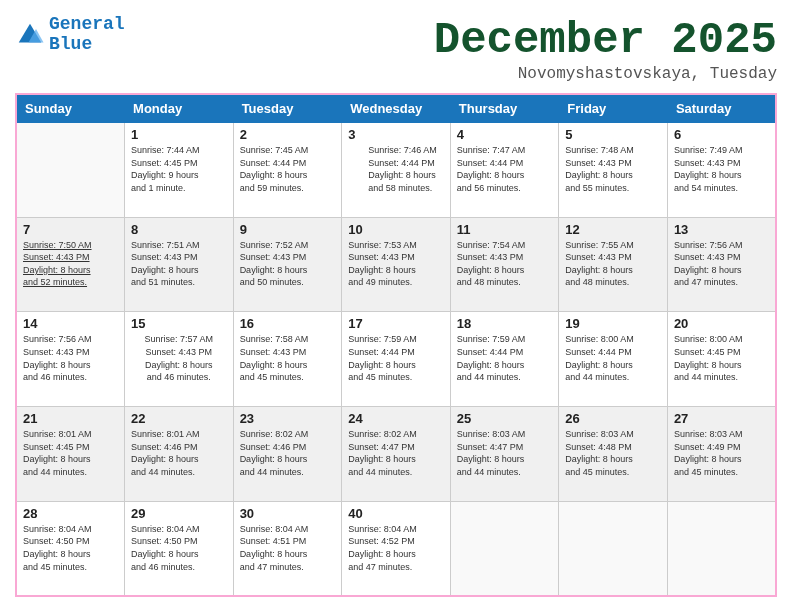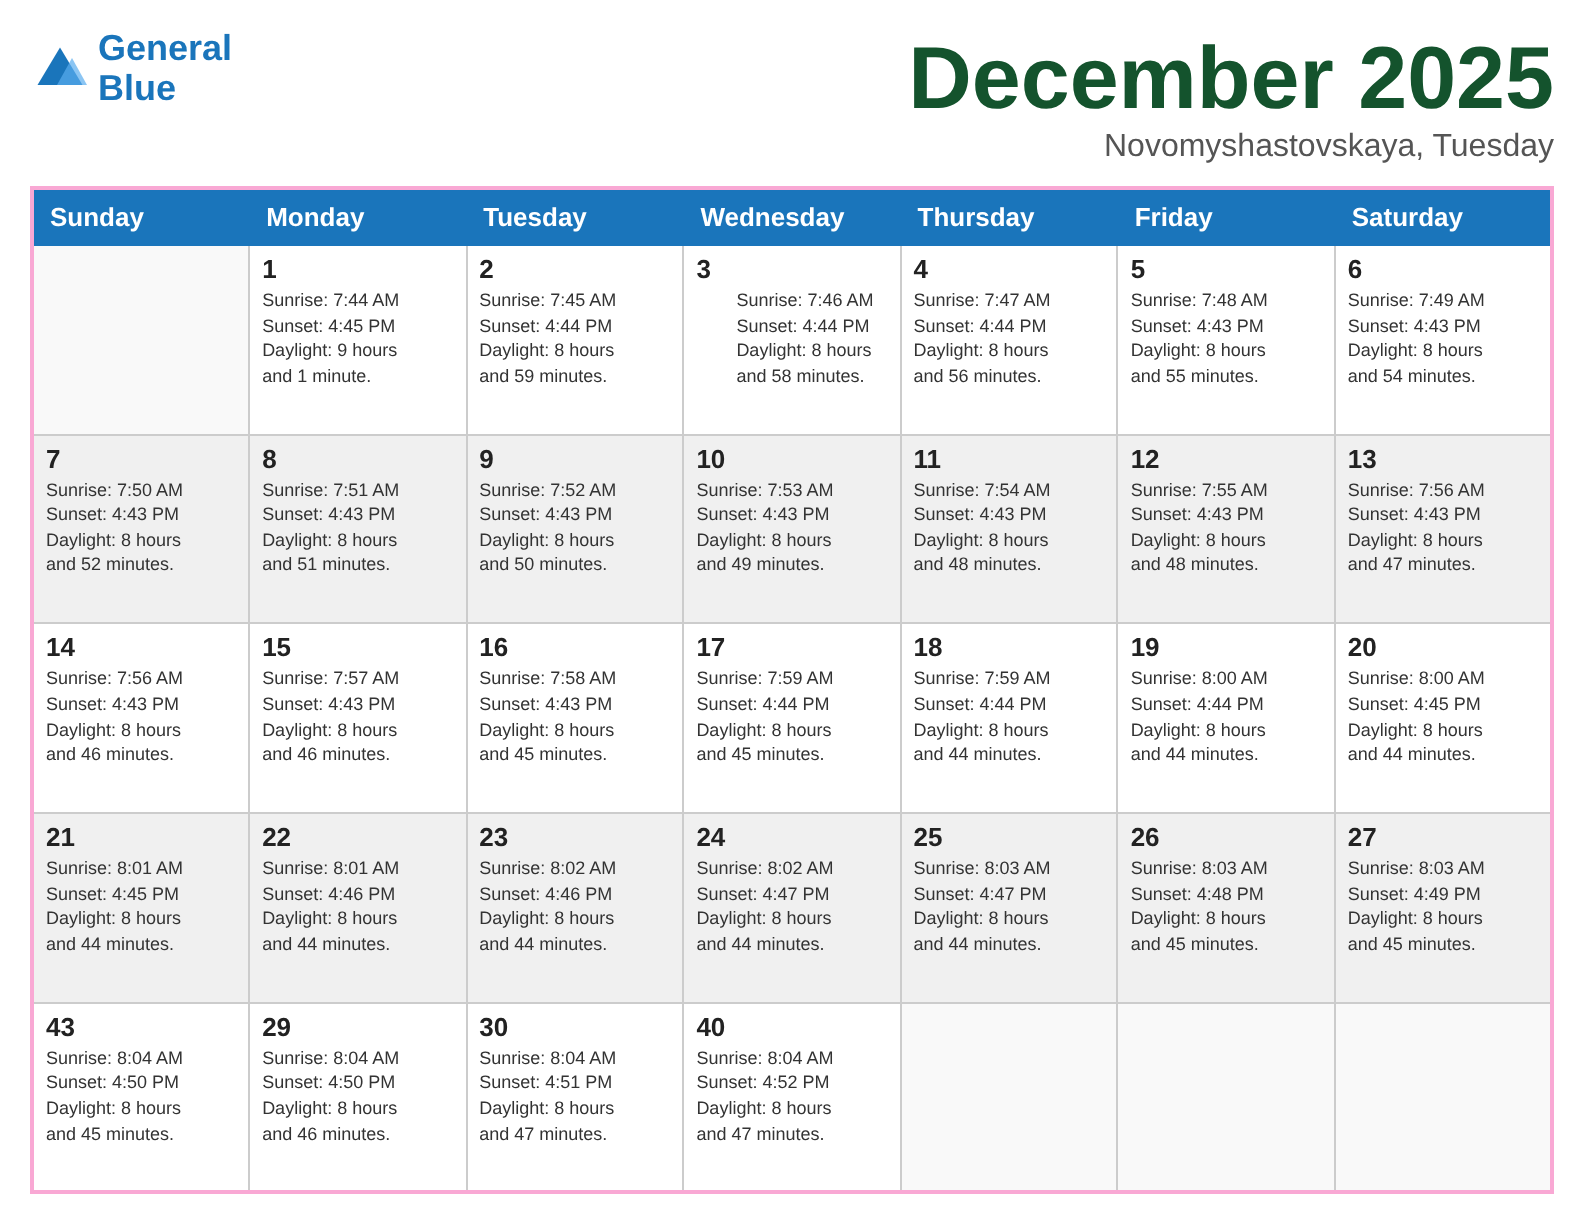--- a/index.html
+++ b/index.html
@@ -15,20 +15,21 @@
       height: 612px;
       padding: 15px;
       display: flex;
       flex-direction: column;
     }
     .header {
       display: flex;
       justify-content: space-between;
       align-items: flex-start;
       margin-bottom: 10px;
+      font-family: Liberation Mono, monospace;
     }
     .logo {
       display: flex;
       align-items: center;
       gap: 4px;
     }
     .logo-text {
       font-size: 18px;
       font-weight: bold;
       color: #333;
@@ -172,21 +173,21 @@
             <div class="day-number">6</div>
             <div class="day-info" style="white-space: pre-line;">Sunrise: 7:49 AM
 Sunset: 4:43 PM
 Daylight: 8 hours
 and 54 minutes.</div>
           </td>
         </tr>
         <tr>
           <td class="row-shade">
             <div class="day-number">7</div>
-            <div class="day-info" style="white-space: pre-line;">Sunrise: 7:50 AM
+            <div class="day-info" style="white-space: pre-line; text-decoration: underline;">Sunrise: 7:50 AM
 Sunset: 4:43 PM
 Daylight: 8 hours
 and 52 minutes.</div>
           </td>
           <td class="row-shade">
             <div class="day-number">8</div>
             <div class="day-info" style="white-space: pre-line;">Sunrise: 7:51 AM
 Sunset: 4:43 PM
 Daylight: 8 hours
 and 51 minutes.</div>
@@ -230,21 +231,21 @@
         <tr>
           <td class="row-white">
             <div class="day-number">14</div>
             <div class="day-info" style="white-space: pre-line;">Sunrise: 7:56 AM
 Sunset: 4:43 PM
 Daylight: 8 hours
 and 46 minutes.</div>
           </td>
           <td class="row-white">
             <div class="day-number">15</div>
-            <div class="day-info" style="white-space: pre-line;">Sunrise: 7:57 AM
+            <div class="day-info" style="white-space: pre-line; text-align: center;">Sunrise: 7:57 AM
 Sunset: 4:43 PM
 Daylight: 8 hours
 and 46 minutes.</div>
           </td>
           <td class="row-white">
             <div class="day-number">16</div>
             <div class="day-info" style="white-space: pre-line;">Sunrise: 7:58 AM
 Sunset: 4:43 PM
 Daylight: 8 hours
 and 45 minutes.</div>
@@ -324,21 +325,21 @@
           <td class="row-shade">
             <div class="day-number">27</div>
             <div class="day-info" style="white-space: pre-line;">Sunrise: 8:03 AM
 Sunset: 4:49 PM
 Daylight: 8 hours
 and 45 minutes.</div>
           </td>
         </tr>
         <tr>
           <td class="row-white">
-            <div class="day-number">43</div>
+            <div class="day-number">28</div>
             <div class="day-info" style="white-space: pre-line;">Sunrise: 8:04 AM
 Sunset: 4:50 PM
 Daylight: 8 hours
 and 45 minutes.</div>
           </td>
           <td class="row-white">
             <div class="day-number">29</div>
             <div class="day-info" style="white-space: pre-line;">Sunrise: 8:04 AM
 Sunset: 4:50 PM
 Daylight: 8 hours

